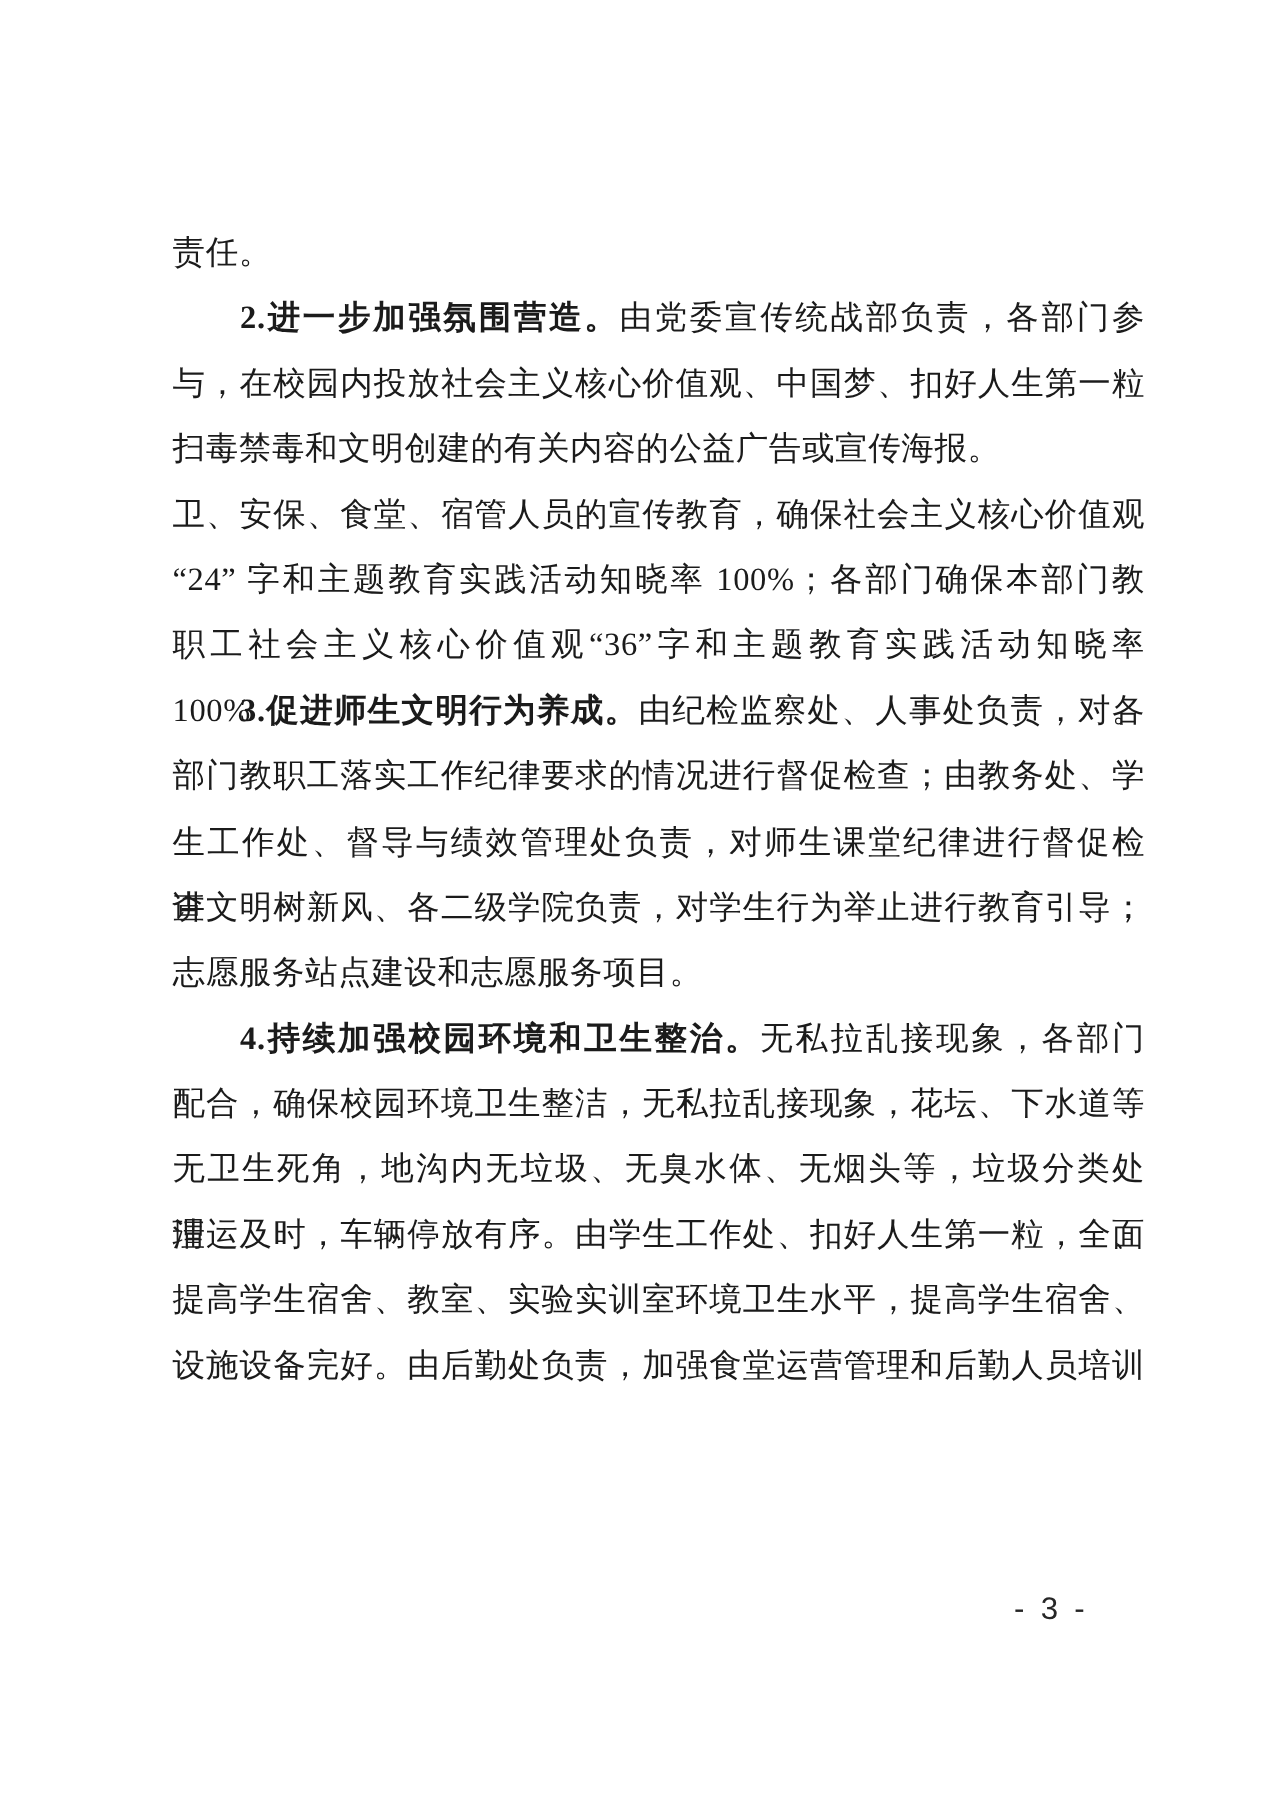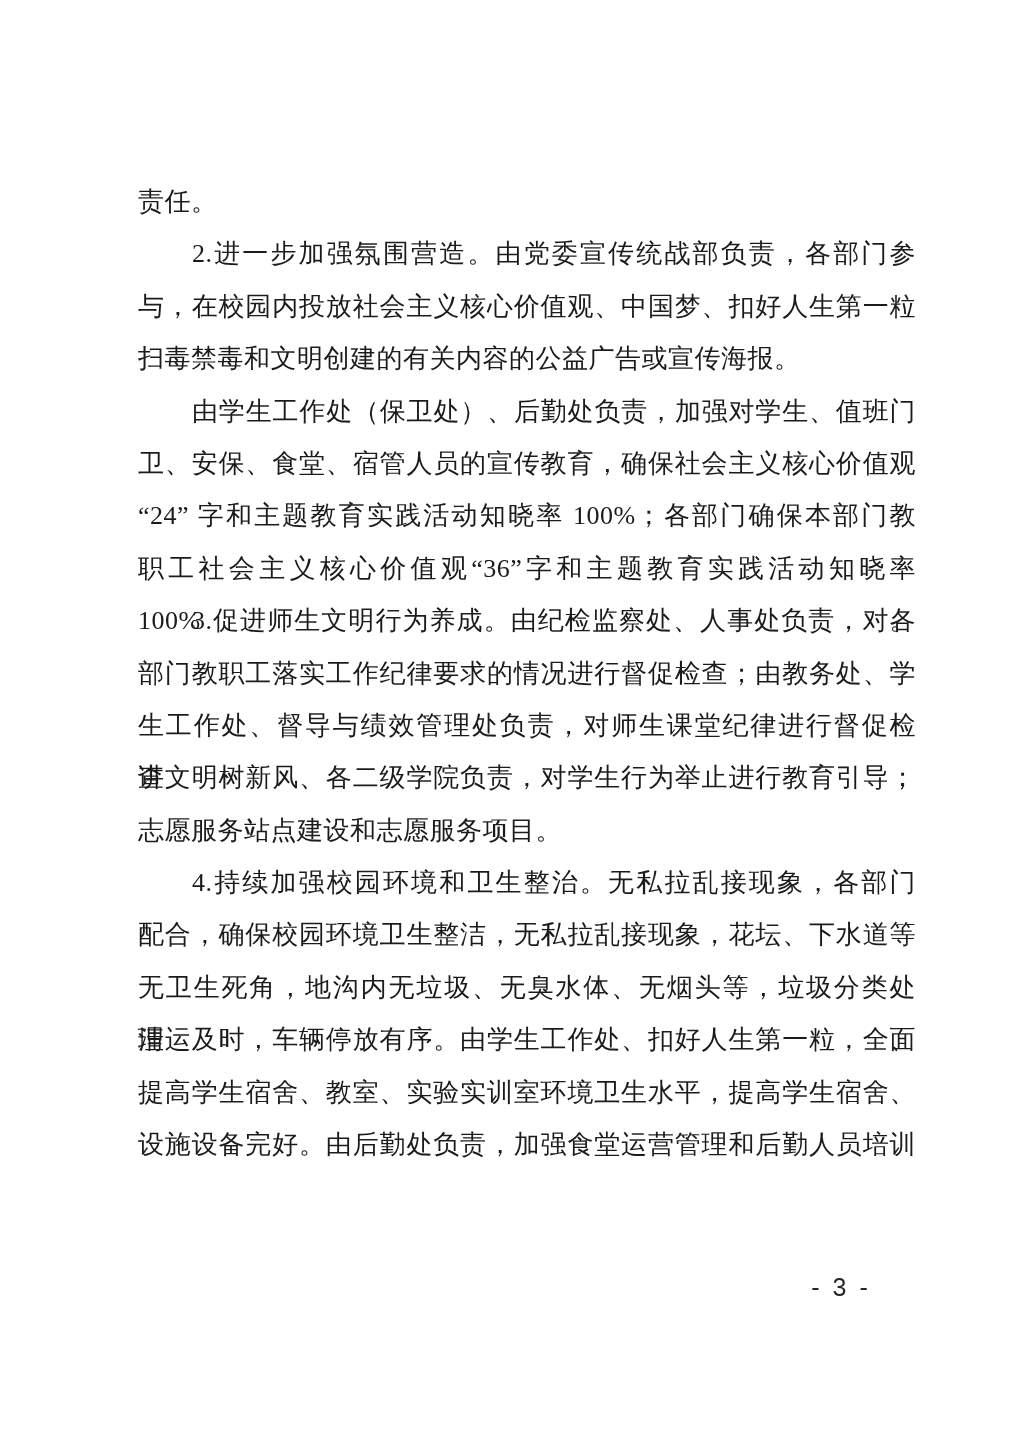--- a/index.html
+++ b/index.html
@@ -41,21 +41,21 @@
     text-justify: inter-character;
   }
   .line.nojustify {
     text-align: left;
     text-align-last: left;
   }
   .line.indent {
     padding-left: 54px;
   }
   .line b {
-    font-weight: normal;
+    font-weight: bold;
   }
   .page-number {
     position: absolute;
     left: 798px;
     top: 1270px;
     width: 86px;
     text-align: center;
     font-family: "Liberation Sans", "DejaVu Sans", sans-serif;
     font-size: 25px;
     line-height: 34px;
@@ -66,21 +66,20 @@
 </head>
 <body>
 
 <div class="page">
   <div class="doc-body" id="doc-body">
 
   <div class="line nojustify">责任。</div>
       <div class="line justify indent"><b>2.进一步加强氛围营造。</b><span>由党委宣传统战部负责，各部门参</span></div>
       <div class="line justify">与，在校园内投放社会主义核心价值观、中国梦、扣好人生第一粒</div>
       <div class="line nojustify">扫毒禁毒和文明创建的有关内容的公益广告或宣传海报。</div>
-      <div class="line justify indent">由学生工作处（保卫处）、后勤处负责，加强对学生、值班门</div>
       <div class="line justify">卫、安保、食堂、宿管人员的宣传教育，确保社会主义核心价值观</div>
       <div class="line justify">“24” 字和主题教育实践活动知晓率 100%；各部门确保本部门教</div>
       <div class="line justify">职工社会主义核心价值观“36”字和主题教育实践活动知晓率 100%。</div>
       <div class="line justify indent"><b>3.促进师生文明行为养成。</b><span>由纪检监察处、人事处负责，对各</span></div>
       <div class="line justify">部门教职工落实工作纪律要求的情况进行督促检查；由教务处、学</div>
       <div class="line justify">生工作处、督导与绩效管理处负责，对师生课堂纪律进行督促检查；</div>
       <div class="line justify">讲文明树新风、各二级学院负责，对学生行为举止进行教育引导，</div>
       <div class="line nojustify">志愿服务站点建设和志愿服务项目。</div>
       <div class="line justify indent"><b>4.持续加强校园环境和卫生整治。</b><span>无私拉乱接现象，各部门</span></div>
       <div class="line justify">配合，确保校园环境卫生整洁，无私拉乱接现象，花坛、下水道等</div>

